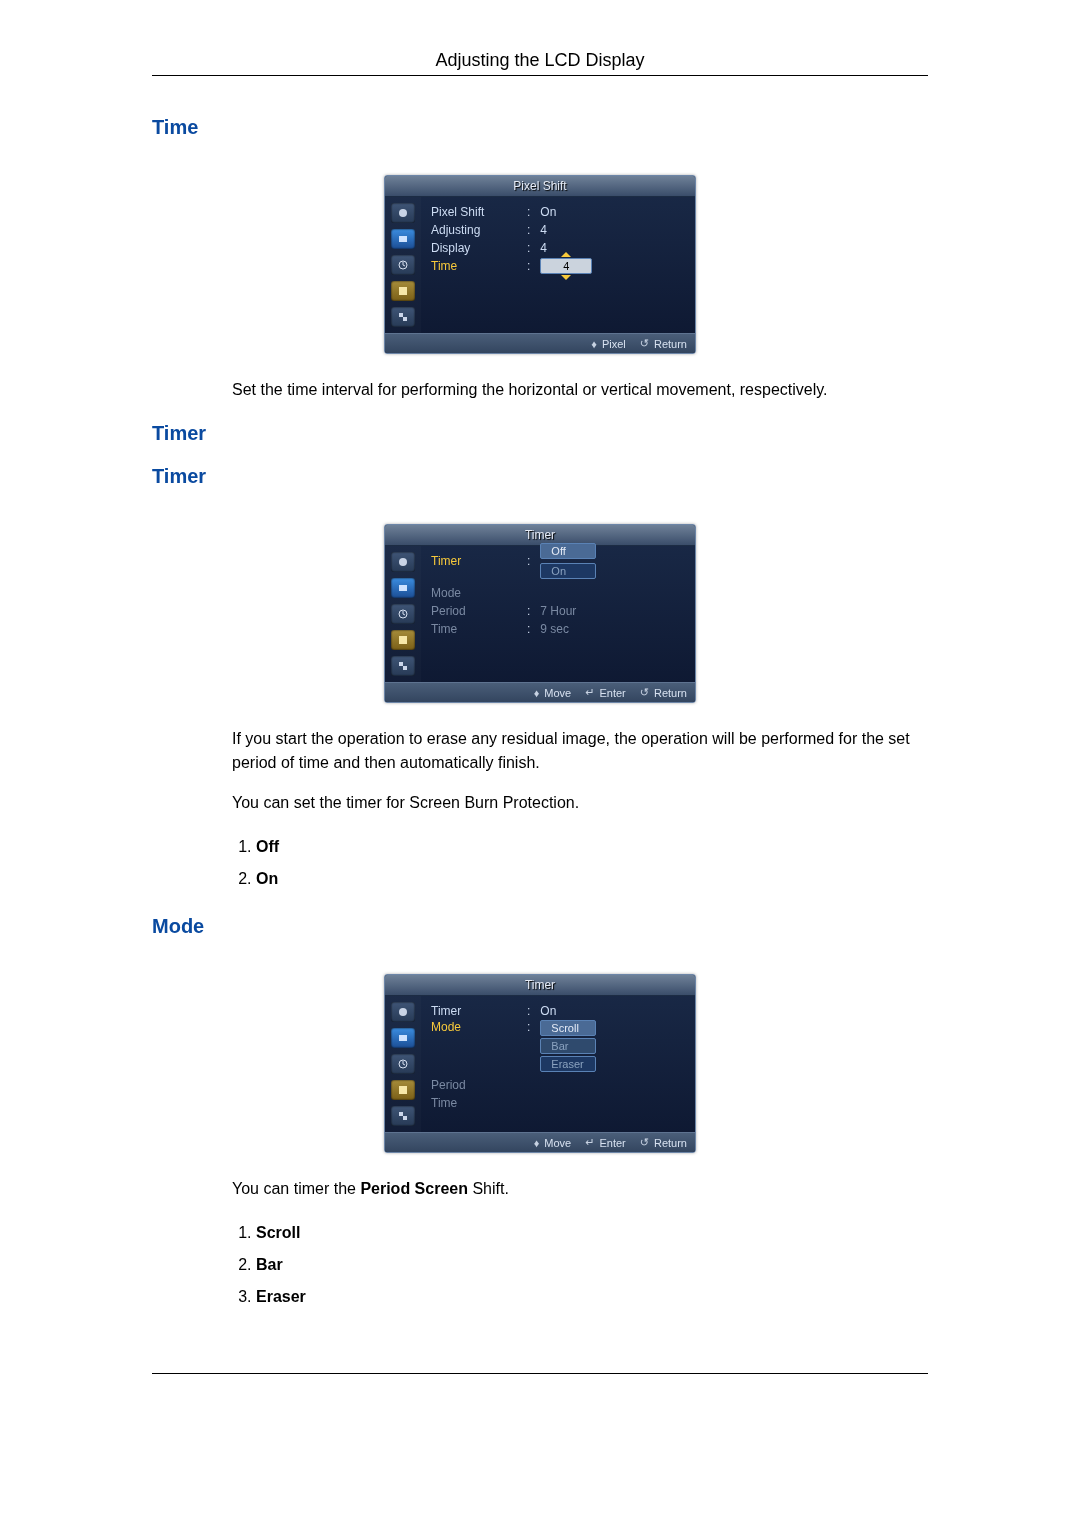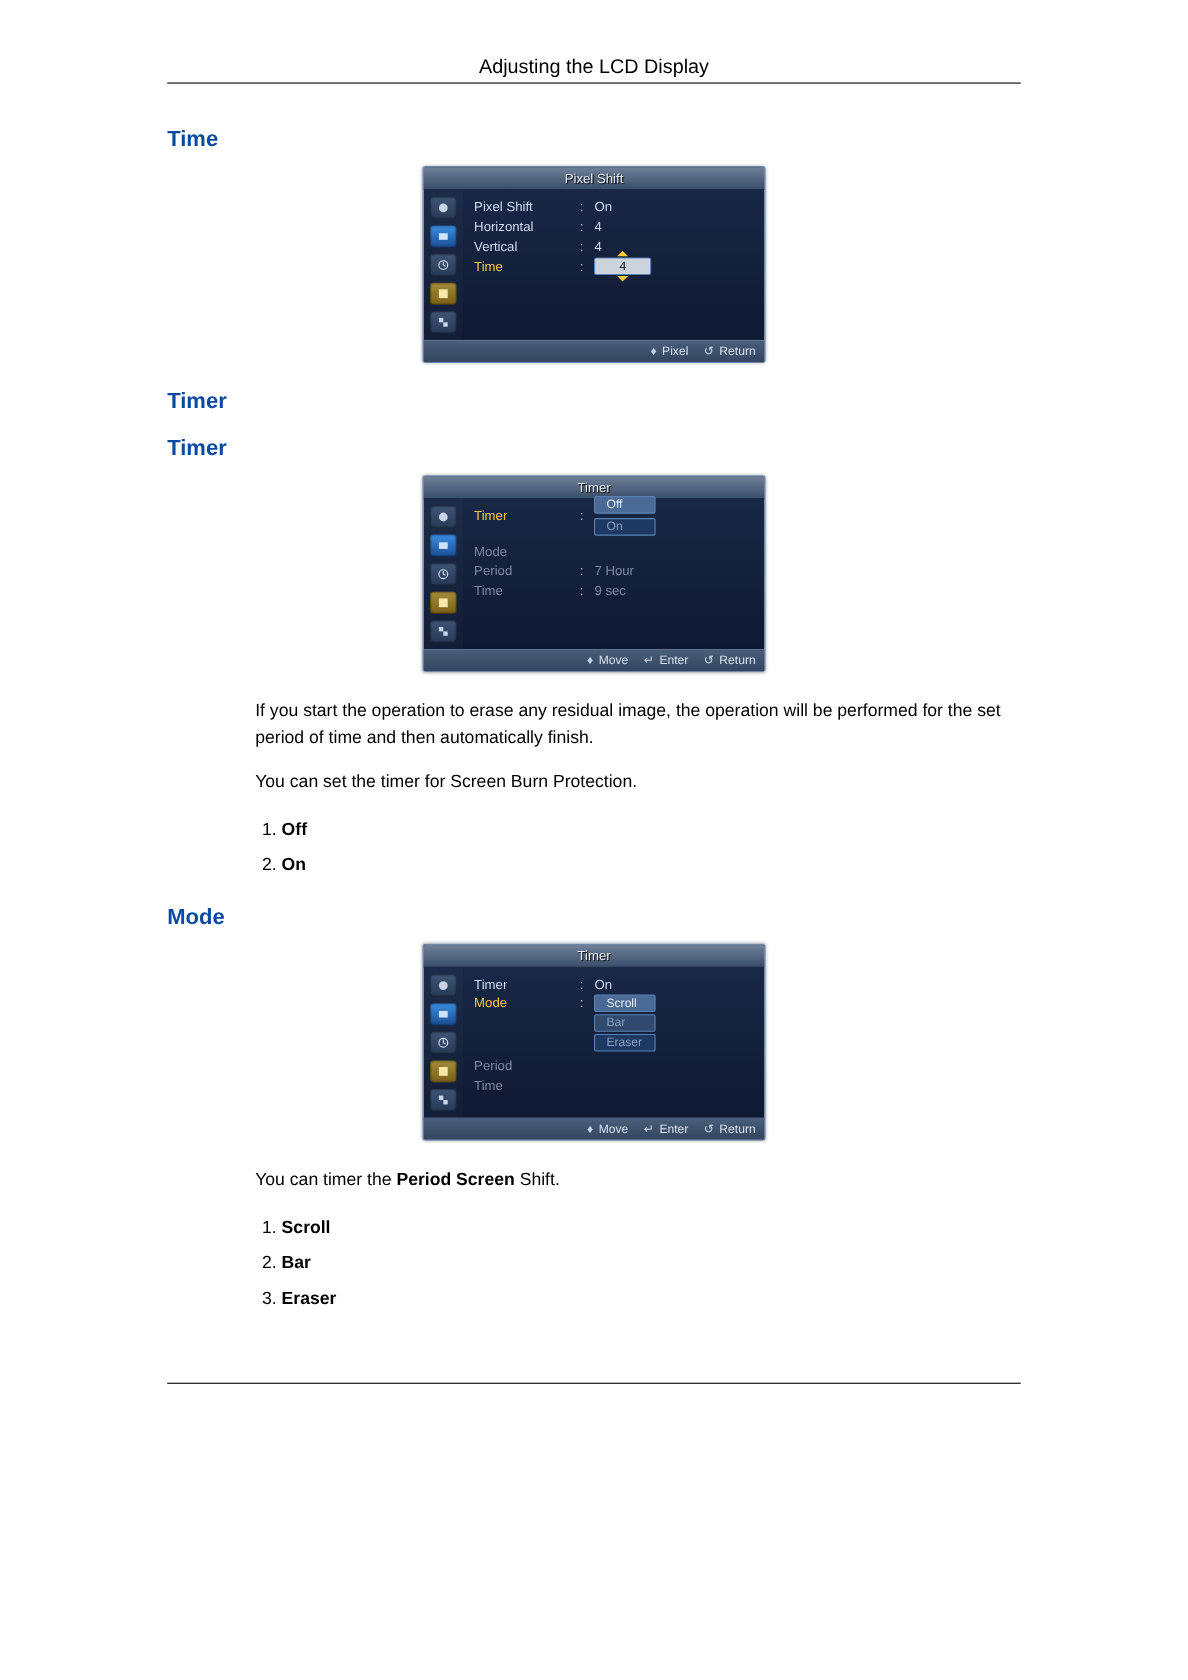--- a/index.html
+++ b/index.html
@@ -42,20 +42,21 @@
   .osd {
     width: 310px;
     background: linear-gradient(#1a2a48, #0d1730);
     border: 1px solid #6d86a8;
     border-radius: 3px;
     box-shadow: 0 0 3px #aaa;
     position: relative;
     font-size: 12px;
     color: #cddcf3;
     overflow: hidden;
+    margin-top: 24px;
   }
   .osd-title {
     text-align: center;
     font-size: 12px;
     padding: 3px 0 3px 0;
     color: #e6ecf7;
     text-shadow: 1px 1px 1px #000;
     background: linear-gradient(#6f8198,#3a4d6a);
     border-bottom: 1px solid #1c2c44;
   }
@@ -209,26 +210,26 @@
               </svg>
             </div>
         </div>
         <div class="osd-rows">
           <div class="osd-row">
             <span class="osd-label">Pixel Shift</span>
             <span class="colon">:</span>
             <span>On</span>
           </div>
           <div class="osd-row">
-            <span class="osd-label">Horizontal</span>
+            <span class="osd-label">Adjusting</span>
             <span class="colon">:</span>
             <span>4</span>
           </div>
           <div class="osd-row">
-            <span class="osd-label">Vertical</span>
+            <span class="osd-label">Display</span>
             <span class="colon">:</span>
             <span>4</span>
           </div>
           <div class="osd-row">
             <span class="osd-label hl">Time</span>
             <span class="colon">:</span>
             <span class="spinbox">
               <span class="spin-up"></span>
               <span>4</span>
               <span class="spin-down"></span>
@@ -242,20 +243,23 @@
             <span>Pixel</span>
           </span>
         <span class="footer-item">
             <span class="glyph">↺</span>
             <span>Return</span>
           </span>
       </div>
     </div>
   </div>
 
+  <div class="content-block">
+    <p class="body-text">Set the time interval for performing the horizontal or vertical movement, respectively.</p>
+  </div>
 
   <div class="section-title">Timer</div>
 
   <div class="section-title">Timer</div>
 
   <div class="osd-wrap">
     <div class="osd">
       <div class="osd-title">Timer</div>
       <div class="osd-body">
         <div class="osd-icons">

